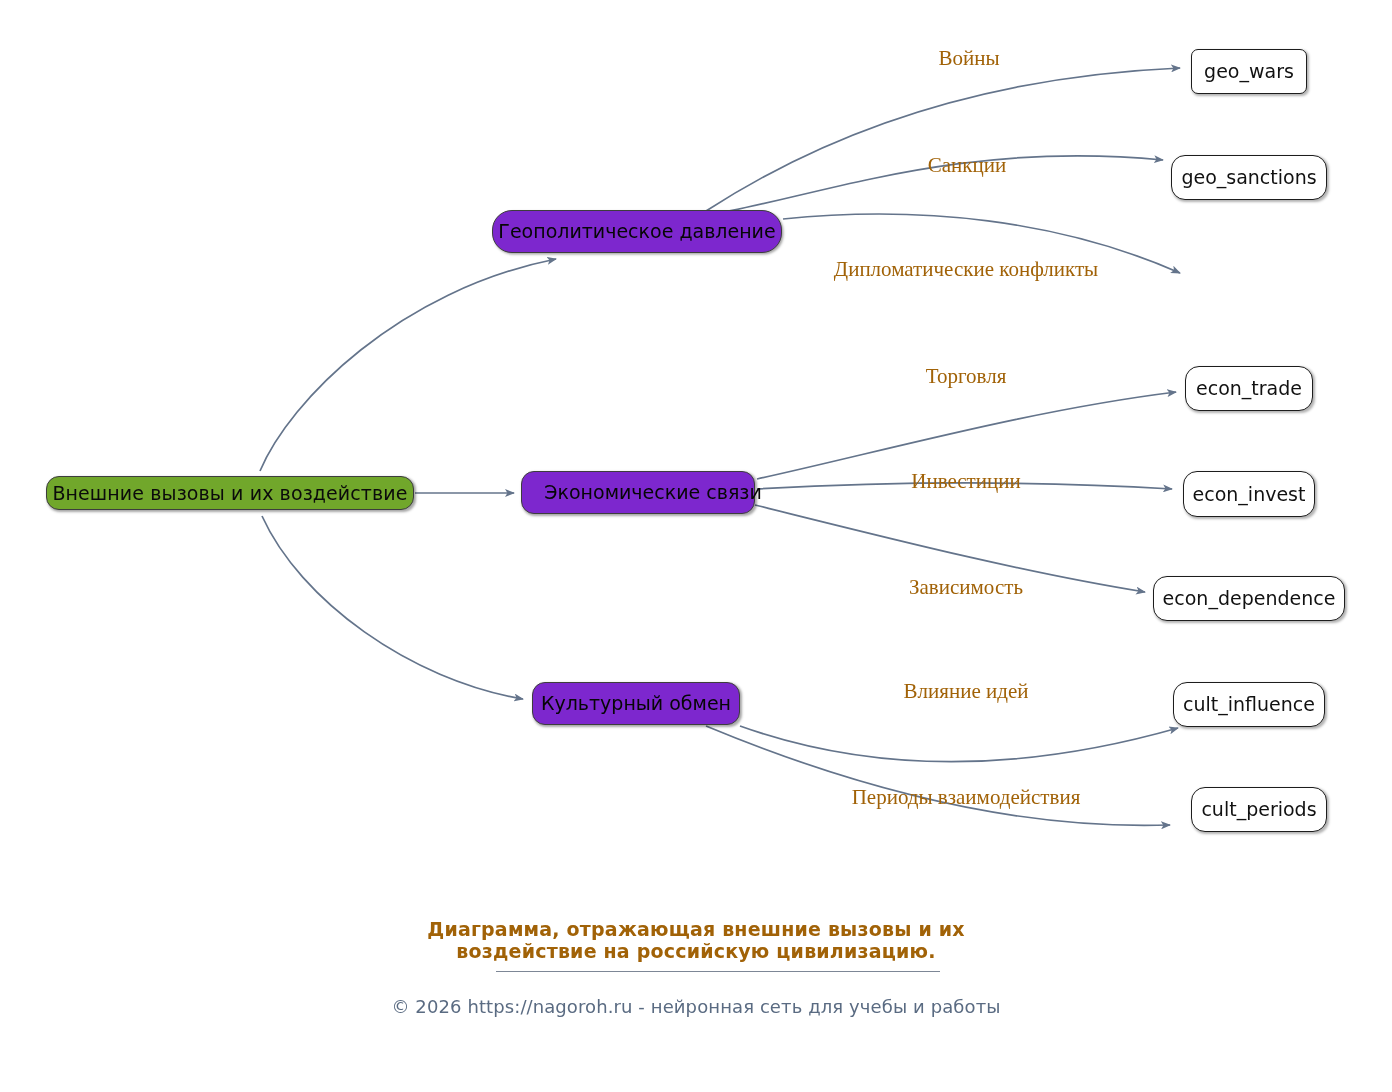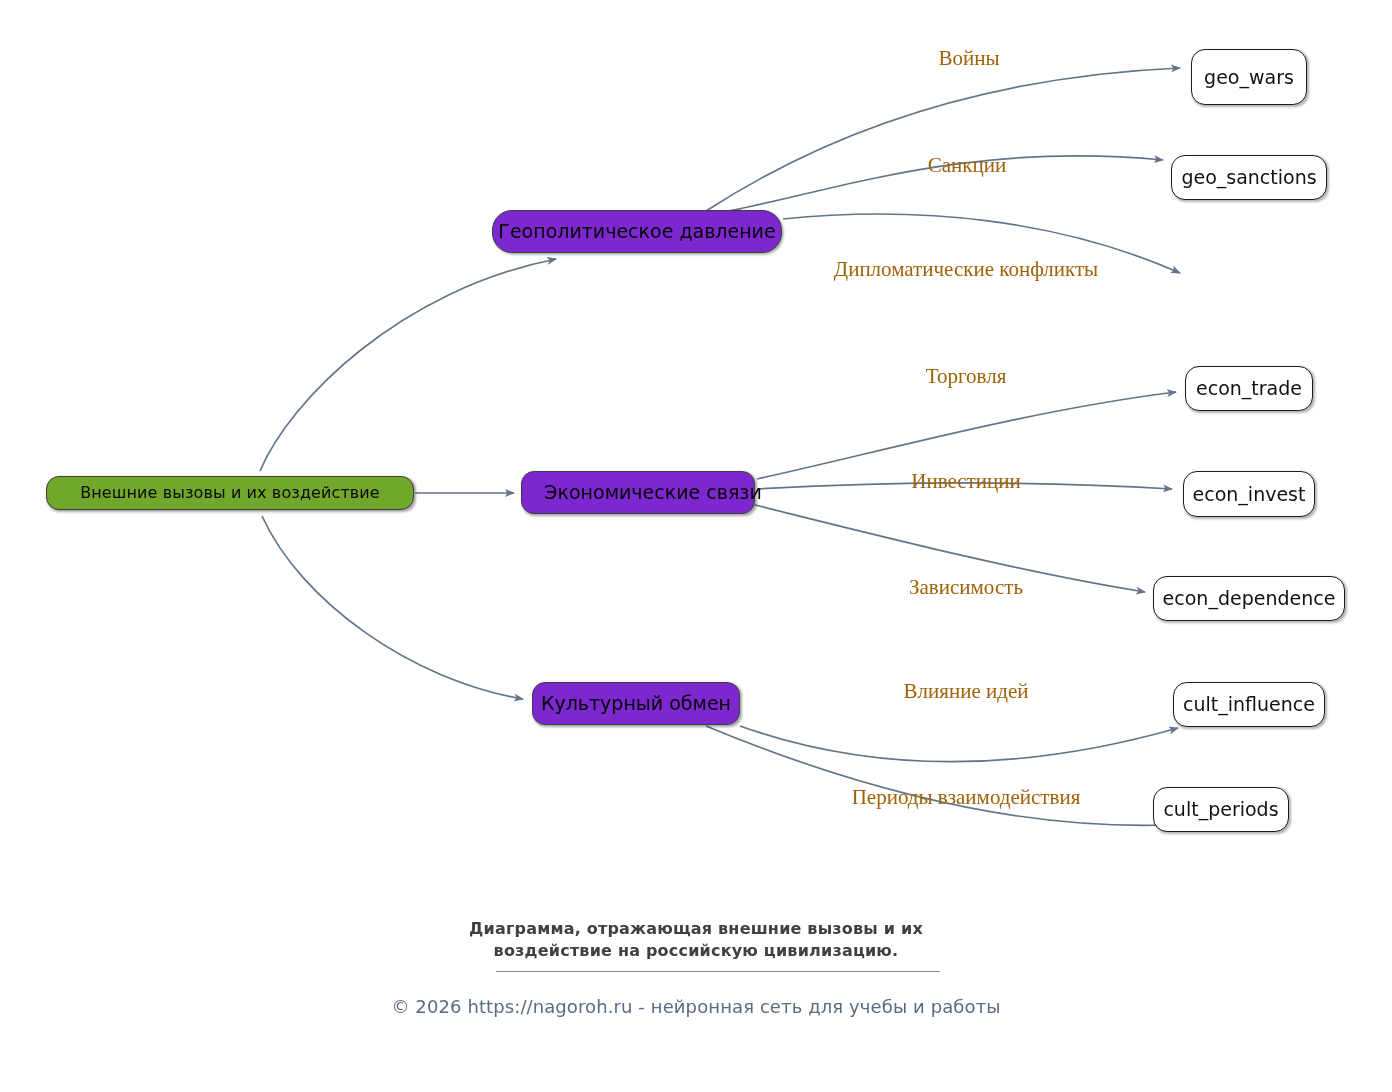--- a/index.html
+++ b/index.html
@@ -44,21 +44,21 @@
     line-height: 1;
   }
   .node-root {
     background: #71A72B;
     border: 1.4px solid #3d3d3d;
     border-radius: 13px;
     box-shadow: 1.5px 1.5px 2.5px rgba(0,0,0,0.35);
   }
   .node-root .node-label {
     color: #0b0b0b;
-    font-size: 16px;
+    font-size: 19px;
     font-family: "DejaVu Sans", sans-serif;
     letter-spacing: 0.1px;
   }
   .node-branch {
     background: #7D27CE;
     border: 1.4px solid #3d3d3d;
     border-radius: 13px;
     box-shadow: 1.5px 1.5px 2.5px rgba(0,0,0,0.35);
   }
   .node-branch .node-label {
@@ -92,24 +92,24 @@
 
   
   .footer {
     position: absolute;
     left: 0;
     width: 1392px;
     text-align: center;
   }
   .caption {
     top: 918px;
-    color: #404040;
+    color: #a16207;
     font-family: "DejaVu Sans", sans-serif;
     font-weight: bold;
-    font-size: 16px;
+    font-size: 19px;
     line-height: 22px;
     letter-spacing: 0.2px;
   }
   .caption-line {
     display: block;
   }
   .divider {
     position: absolute;
     left: 496px;
     top: 971px;
@@ -175,21 +175,21 @@
   </div>
 
   <div class="node node-branch" style="left:521px; top:471px; width:234px; height:43px;padding-left:30px;">
     <span class="node-label">Экономические связи</span>
   </div>
 
   <div class="node node-branch" style="left:532px; top:682px; width:208px; height:43px;">
     <span class="node-label">Культурный обмен</span>
   </div>
 
-  <div class="node node-leaf" style="left:1191px; top:49px; width:116px; height:56px;">
+  <div class="node node-leaf" style="left:1191px; top:49px; width:116px; height:45px;border-radius:7px;">
     <span class="node-label">geo_wars</span>
   </div>
 
   <div class="node node-leaf" style="left:1171px; top:155px; width:156px; height:45px;">
     <span class="node-label">geo_sanctions</span>
   </div>
 
 
   <div class="node node-leaf" style="left:1185px; top:366px; width:128px; height:45px;">
     <span class="node-label">econ_trade</span>
@@ -200,21 +200,21 @@
   </div>
 
   <div class="node node-leaf" style="left:1153px; top:576px; width:192px; height:45px;">
     <span class="node-label">econ_dependence</span>
   </div>
 
   <div class="node node-leaf" style="left:1173px; top:682px; width:152px; height:45px;">
     <span class="node-label">cult_influence</span>
   </div>
 
-  <div class="node node-leaf" style="left:1153px; top:787px; width:136px; height:45px;">
+  <div class="node node-leaf" style="left:1191px; top:787px; width:136px; height:45px;">
     <span class="node-label">cult_periods</span>
   </div>
 
   <div class="footer caption">
     <span class="caption-line">Диаграмма, отражающая внешние вызовы и их</span>
     <span class="caption-line">воздействие на российскую цивилизацию.</span>
   </div>
 
   <div class="divider"></div>
 

